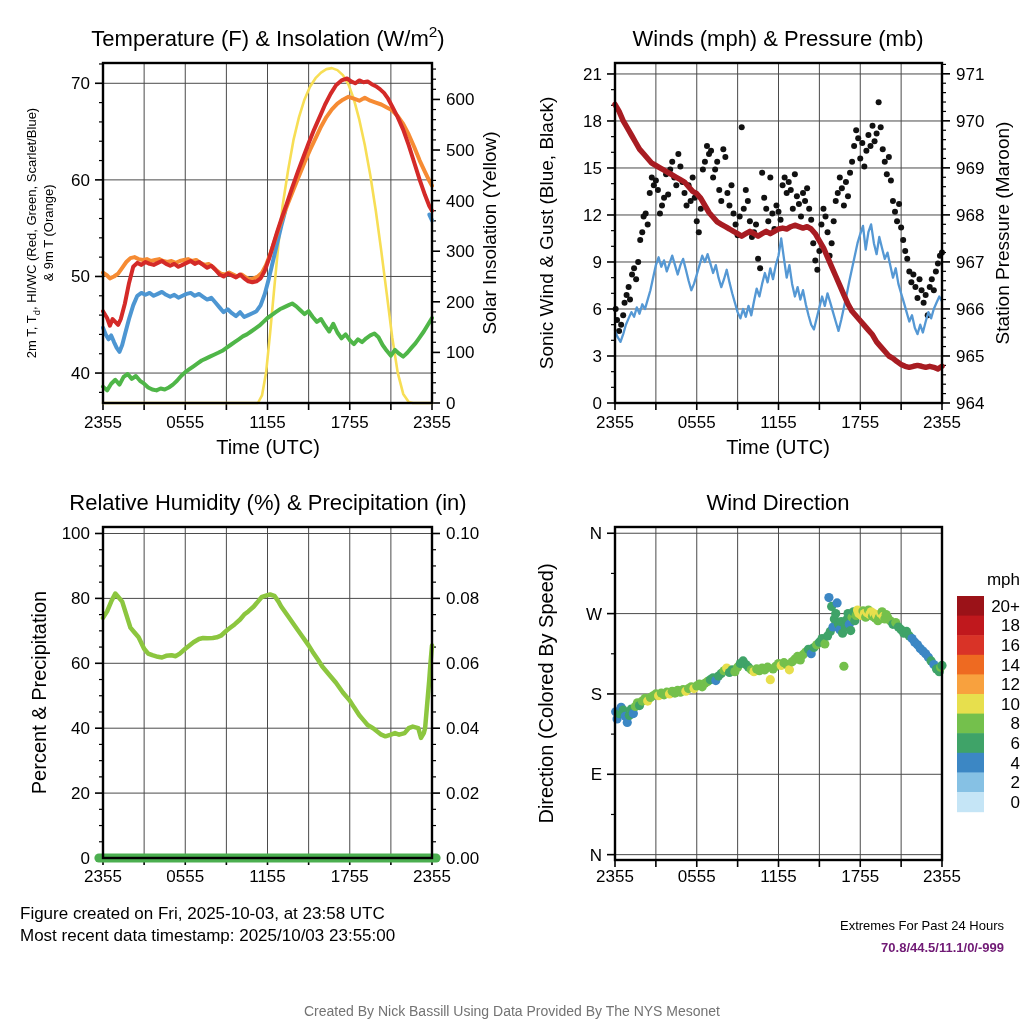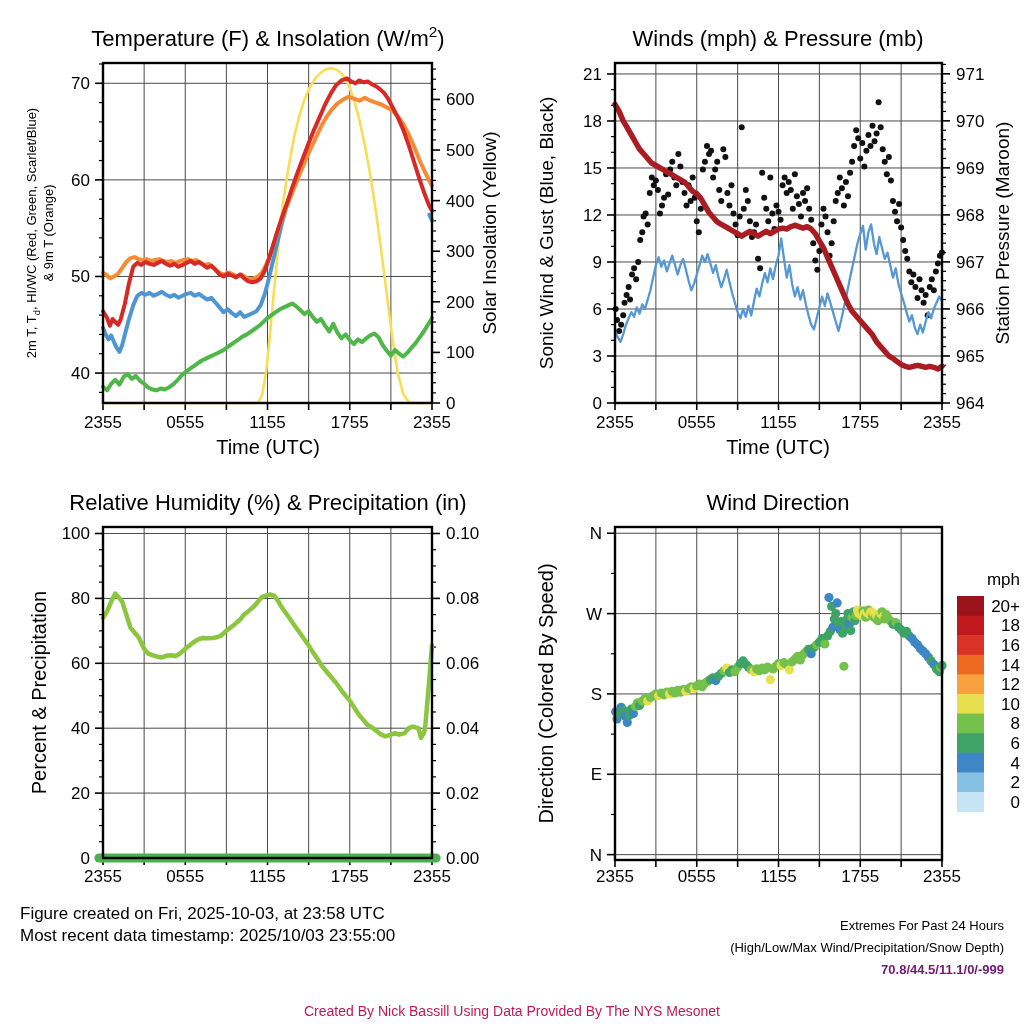--- a/index.html
+++ b/index.html
@@ -2,21 +2,21 @@
 <html><head>
 <meta charset="utf-8">
 <style>
   html,body{margin:0;padding:0;background:#fff;}
   .page{position:relative;width:1024px;height:1024px;background:#ffffff;overflow:hidden;
         font-family:"Liberation Sans", sans-serif;color:#000;}
   svg text{font-family:"Liberation Sans", sans-serif;fill:#000;}
   .footer-left{position:absolute;left:20px;top:903px;font-size:17px;line-height:22.4px;}
   .footer-right{position:absolute;right:20px;top:915px;font-size:13px;line-height:22px;text-align:right;}
   .footer-right .vals{font-weight:bold;}
-  .credit{position:absolute;left:0;top:1003px;width:100%;text-align:center;font-size:14px;color:#be185d;}
+  .credit{position:absolute;left:0;top:1003px;width:100%;text-align:center;font-size:14px;color:#737373;}
 </style>
 </head>
 <body>
 
 <div class="page">
   <svg id="charts" width="1024" height="1024" viewBox="0 0 1024 1024">
       <g>
         <line x1="103" y1="63" x2="103" y2="403" stroke="#4a4a4a" stroke-width="1"></line>
         <line x1="103" y1="403" x2="103" y2="410" stroke="#000" stroke-width="1.6"></line>
         <text x="103" y="428" font-size="17" text-anchor="middle"><tspan dy="0">2355</tspan></text>
@@ -730,18 +730,17 @@
       </g>
     </svg>
 
   <div class="footer-left">
     <div>Figure created on Fri, 2025-10-03, at 23:58 UTC</div>
     <div>Most recent data timestamp: 2025/10/03 23:55:00</div>
   </div>
 
   <div class="footer-right">
     <div>Extremes For Past 24 Hours</div>
-    <div>(High/Low/Max Wind/Precipitation/Snow Depth)</div>
     <div class="vals" id="extreme-vals" style="color: #701a75;">70.8/44.5/11.1/0/-999</div>
   </div>
 
   <div class="credit">Created By Nick Bassill Using Data Provided By The NYS Mesonet</div>
 </div>
 
 </body></html>

